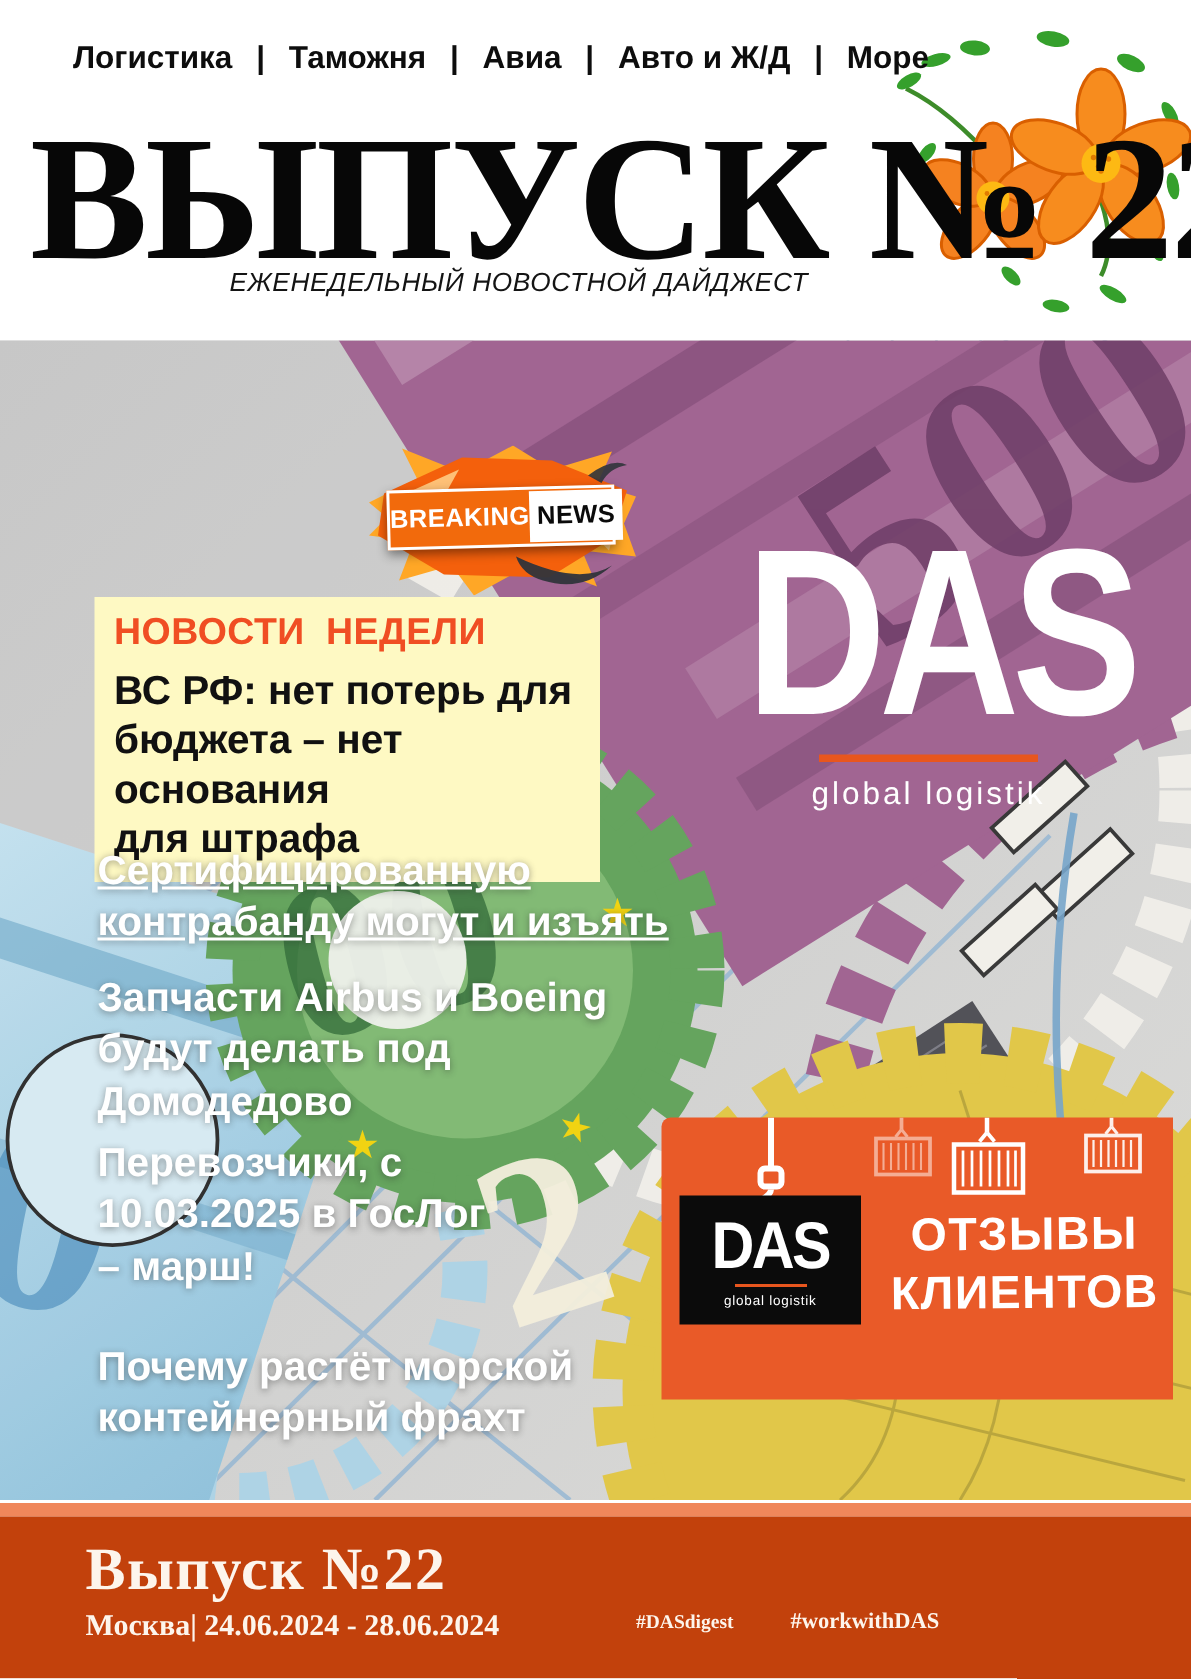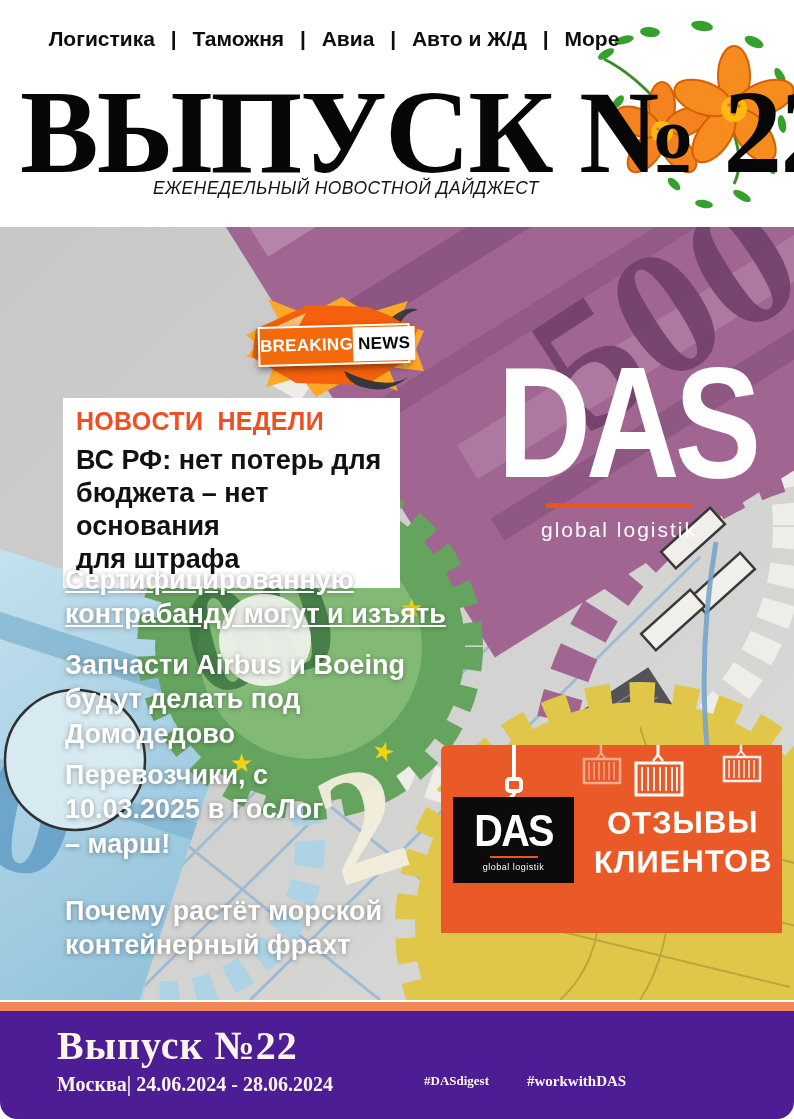--- a/index.html
+++ b/index.html
@@ -1,17 +1,17 @@
 <!DOCTYPE html>
 <html><head>
 <meta charset="utf-8">
 <style>
   html,body{margin:0;padding:0;background:#ffffff;}
   .page{position:relative;width:794px;height:1119px;background:#ffffff;overflow:hidden;
-        font-family:"Liberation Sans",sans-serif;border-radius:17px;}
+        font-family:"Liberation Sans",sans-serif;}
 
   
   .flowers{position:absolute;top:14px;right:0;width:210px;height:210px;z-index:1;}
   .nav{position:absolute;top:27px;left:0;width:668px;text-align:center;z-index:2;
        font-size:21px;font-weight:bold;color:#0d0d0d;white-space:nowrap;}
   .nav-sep{margin:0 10px;font-weight:bold;}
   .main-title{position:absolute;top:74px;left:20px;width:770px;z-index:2;line-height:1;
        font-family:"Liberation Serif",serif;font-weight:bold;font-size:118px;color:#070707;
        letter-spacing:-2px;white-space:nowrap;}
   .subtitle{position:absolute;top:178px;left:153px;z-index:2;
@@ -24,21 +24,21 @@
   
   .badge{position:absolute;left:246px;top:70px;width:178px;height:100px;z-index:5;}
   .badge svg{position:absolute;top:0;left:0;}
   .banner{position:absolute;left:12px;top:28px;width:152px;height:40px;display:flex;align-items:center;
       background:#f26a0c;border:2px solid #ffffff;box-shadow:0 3px 7px rgba(0,0,0,.45);
       transform:rotate(-1.5deg);box-sizing:border-box;}
   .banner .w1{flex:1;text-align:center;color:#ffffff;font-weight:bold;font-size:17px;letter-spacing:.3px;}
   .banner .w2{background:#ffffff;color:#0a0a0a;font-weight:bold;font-size:17px;padding:7px 5px;letter-spacing:.3px;}
 
   
-  .news-box{position:absolute;left:63px;top:171px;width:337px;min-height:124px;background:#ffffff;
+  .news-box{position:absolute;left:63px;top:171px;width:337px;min-height:124px;background:#fef9c3;
       z-index:5;padding:9px 14px 12px 13px;box-sizing:border-box;}
   .kicker{color:#f04e23;font-weight:bold;font-size:25px;word-spacing:7px;letter-spacing:.3px;}
   .news-headline{color:#111111;font-weight:bold;font-size:27px;line-height:1.22;margin-top:8px;white-space:pre-line;}
 
   
   .headline{position:absolute;left:65px;width:385px;z-index:5;color:#ffffff;font-weight:bold;
       font-size:27px;line-height:1.27;white-space:pre-line;text-shadow:0 1px 5px rgba(40,40,40,.45);}
   .hl-0{top:336px;text-decoration:underline;} .hl-1{top:421px;} .hl-2{top:531px;} .hl-3{top:635px;margin-top:32px;}
 
   
@@ -56,21 +56,21 @@
       text-align:center;box-sizing:border-box;padding-top:14px;}
   .rev-logo .das{font-size:44px;font-weight:bold;color:#ffffff;letter-spacing:-2px;line-height:.9;
       display:inline-block;transform:scaleX(.9);}
   .rev-rule{width:48px;height:2px;background:#e8561e;margin:5px auto 4px auto;}
   .rev-tag{font-size:9px;color:#ffffff;letter-spacing:.5px;}
   .rev-title{position:absolute;left:152px;top:58px;width:180px;text-align:center;color:#ffffff;
       font-weight:bold;font-size:31px;line-height:1.26;letter-spacing:1px;transform:rotate(-.5deg);}
 
   
   .footer-strip{position:absolute;left:0;top:1002px;width:794px;height:9px;background:#f0875b;}
-  .footer-bar{position:absolute;left:0;top:1011px;width:794px;height:108px;background:#4c1d95;}
+  .footer-bar{position:absolute;left:0;top:1011px;width:794px;height:108px;background:#c2410c;}
   .f-title{position:absolute;left:57px;top:11px;font-family:"Liberation Serif",serif;font-weight:bold;
       font-size:40px;color:#fdf5ec;letter-spacing:1px;}
   .f-sub{position:absolute;left:57px;top:62px;font-family:"Liberation Serif",serif;font-weight:bold;
       font-size:20px;color:#fdf5ec;}
   .f-tag1{position:absolute;left:424px;top:62px;font-family:"Liberation Serif",serif;font-weight:bold;
       font-size:13px;color:#fdf5ec;}
   .f-tag2{position:absolute;left:527px;top:62px;font-family:"Liberation Serif",serif;font-weight:bold;
       font-size:15px;color:#fdf5ec;}
 </style>
 </head>

